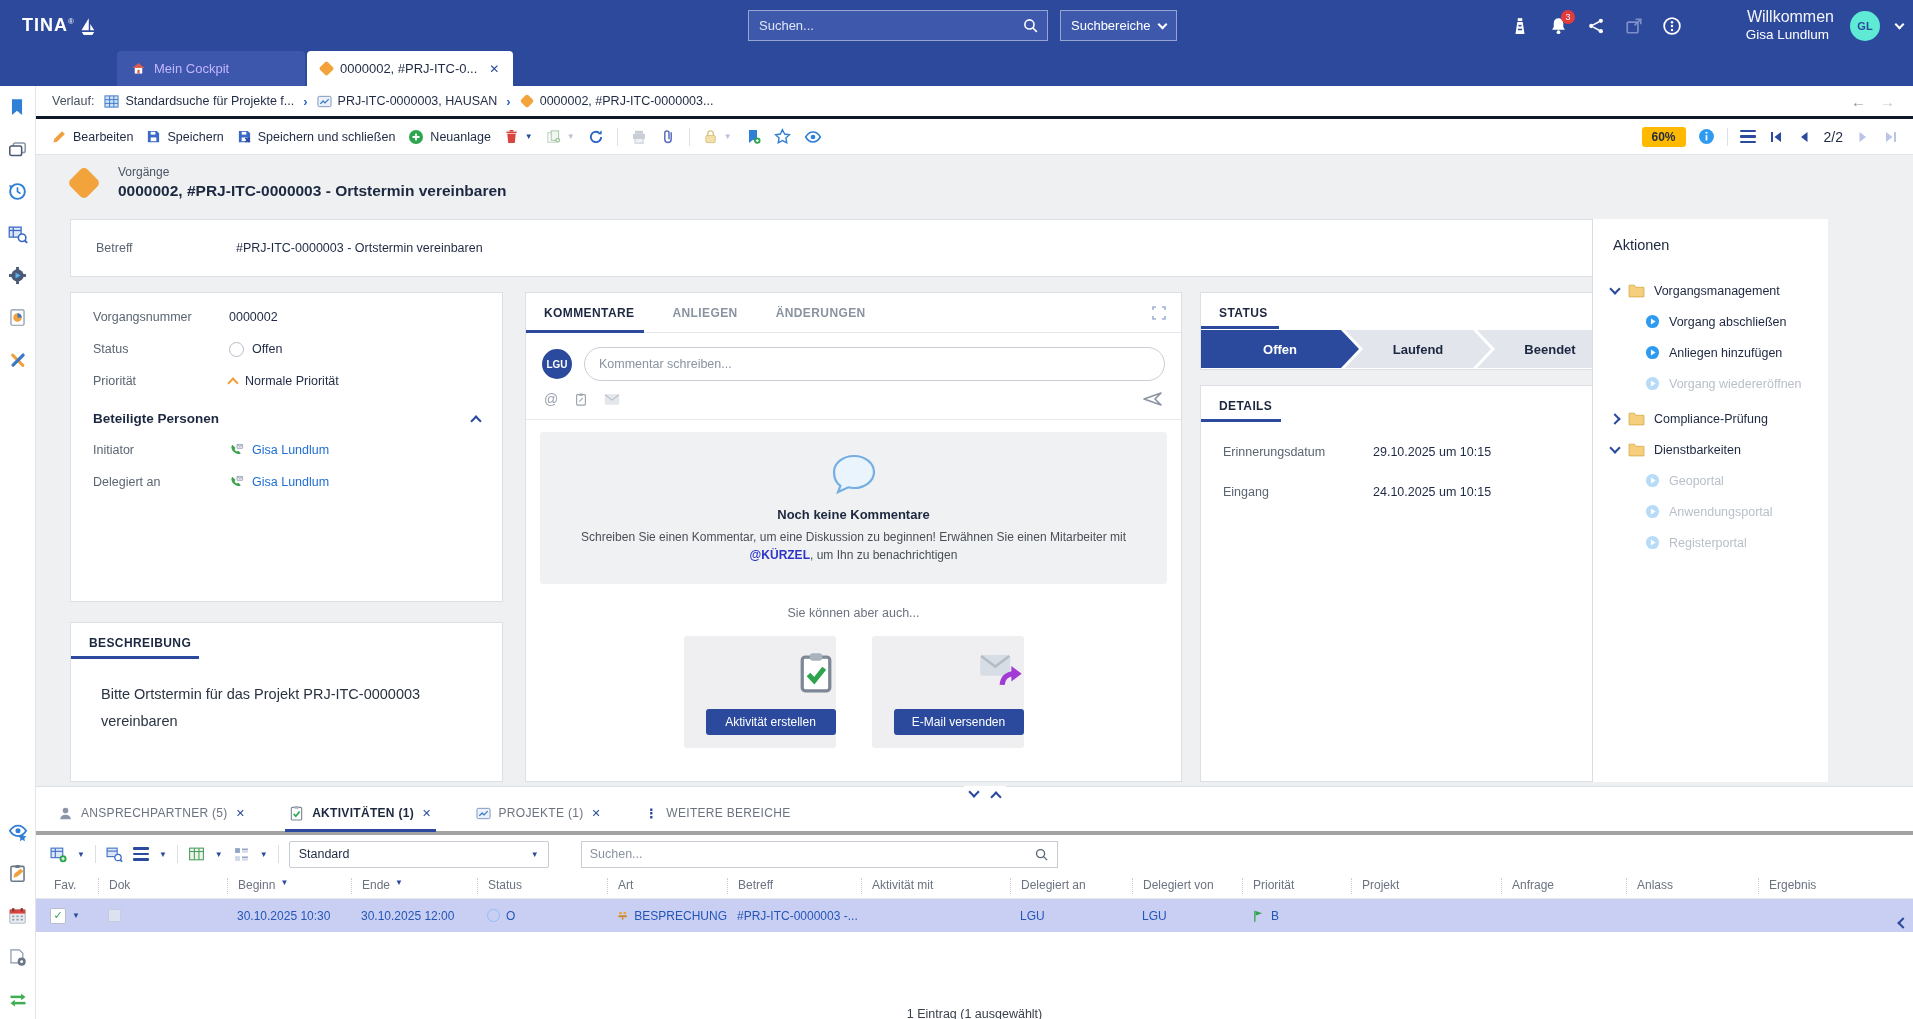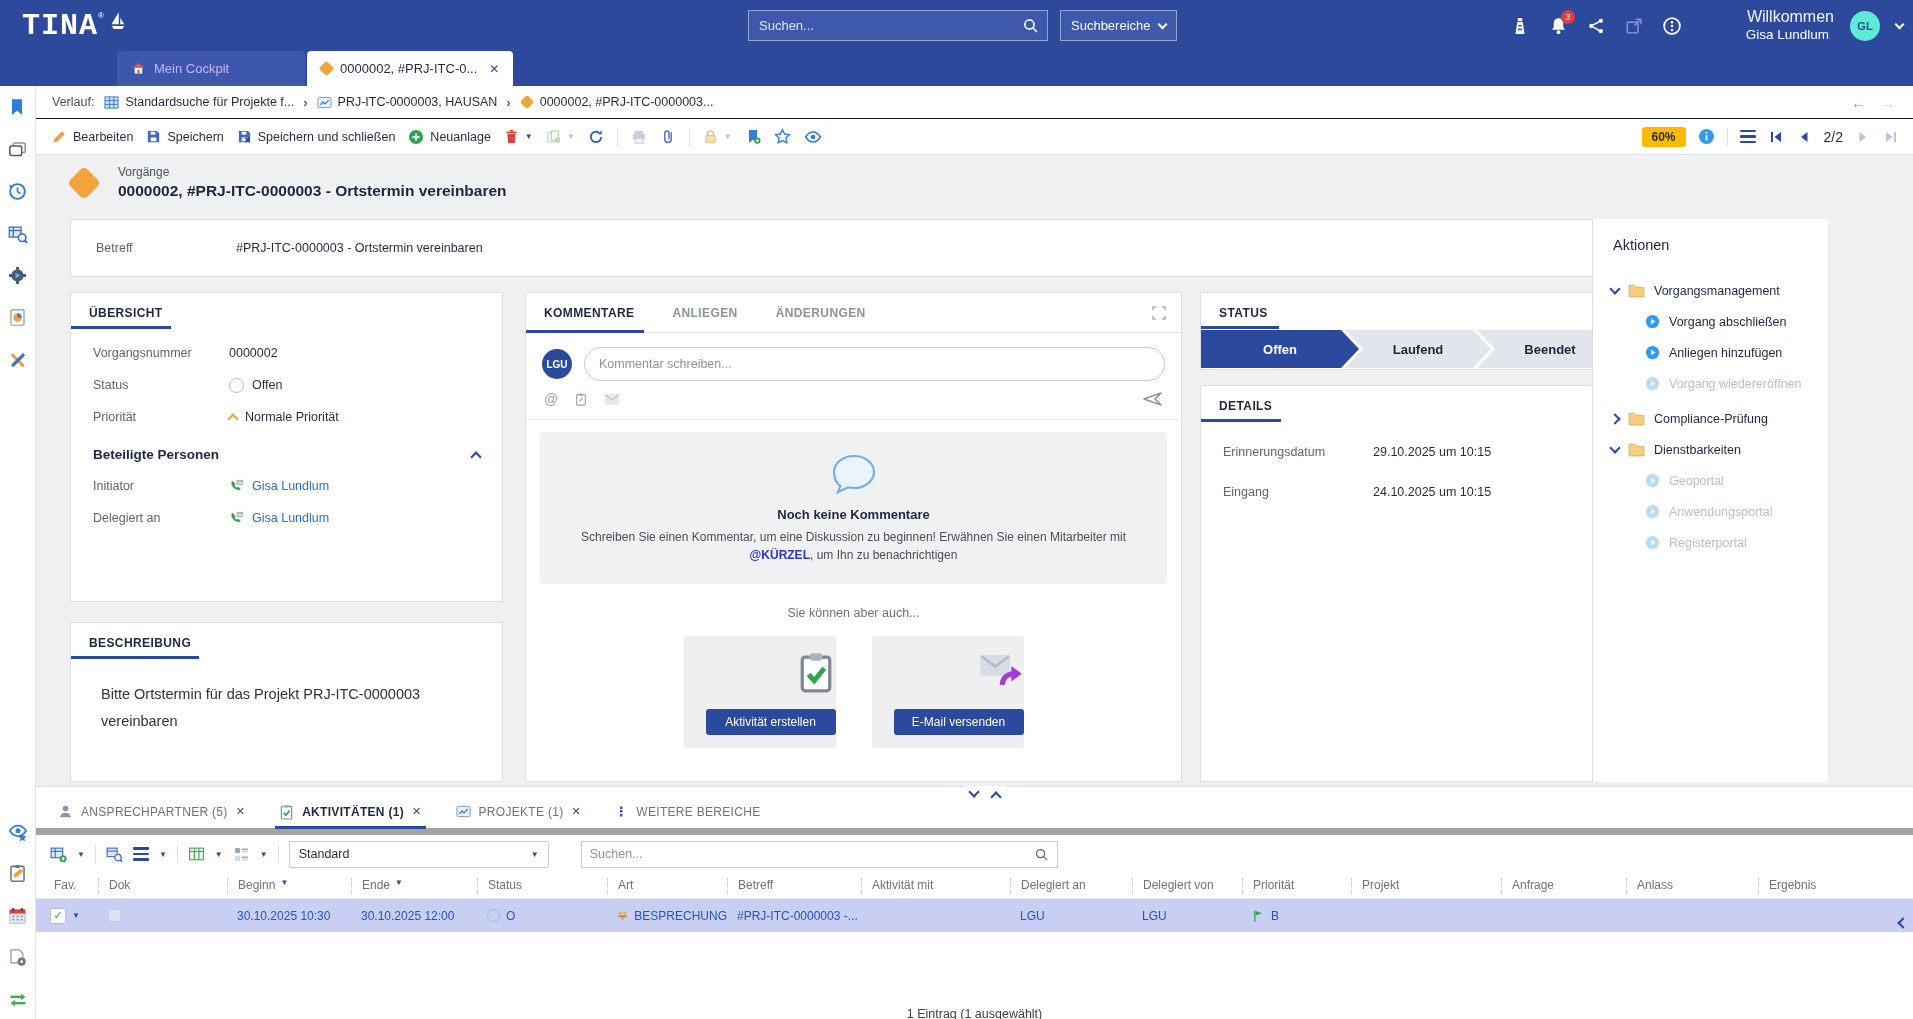--- a/index.html
+++ b/index.html
@@ -4,21 +4,21 @@
 <style>
   *{margin:0;padding:0;box-sizing:border-box;}
   html,body{background:#9aa0aa;}
   body{font-family:"Liberation Sans","DejaVu Sans",sans-serif;}
   #app{position:relative;width:1913px;height:1019px;background:#eef0f2;overflow:hidden;font-size:13px;color:#1f2a44;}
   svg{display:block;}
 
   
   .topbar{position:absolute;left:0;top:0;width:1913px;height:51px;background:#2d499c;display:flex;align-items:center;z-index:30;}
   .logo{display:flex;align-items:flex-start;margin-left:22px;color:#fff;}
-  .logo .t{font-size:30px;font-weight:bold;letter-spacing:1px;font-family:Liberation Mono, monospace;}
+  .logo .t{font-size:18px;font-weight:bold;letter-spacing:1px;}
   .logo sup{font-size:8px;margin-top:2px;}
   .tb-search{position:absolute;left:748px;top:10px;width:300px;height:31px;background:#3e59ab;border:1px solid rgba(255,255,255,.45);display:flex;align-items:center;padding:0 8px 0 10px;}
   .tb-search input{flex:1;background:transparent;border:none;outline:none;color:#fff;font-size:13px;font-family:inherit;}
   .tb-search input::placeholder{color:#dfe6f7;}
   .tb-scope{position:absolute;left:1060px;top:10px;height:31px;padding:0 10px;background:#3e59ab;border:1px solid rgba(255,255,255,.45);display:flex;align-items:center;gap:8px;color:#fff;font-size:13px;}
   .chev{display:inline-block;width:7px;height:7px;border-right:2px solid #fff;border-bottom:2px solid #fff;transform:rotate(45deg);margin-top:-3px;}
   .tb-right{position:absolute;right:10px;top:0;height:51px;display:flex;align-items:center;gap:16px;}
   .tb-ic{position:relative;width:22px;height:22px;display:flex;align-items:center;justify-content:center;}
   .badge{position:absolute;top:-5px;right:-6px;min-width:14px;height:14px;border-radius:7px;background:#e23b3b;color:#fff;font-size:9px;display:flex;align-items:center;justify-content:center;padding:0 3px;}
   .welcome{text-align:right;color:#fff;line-height:1.25;margin-left:6px;}
@@ -31,21 +31,21 @@
   .tab{height:35px;display:flex;align-items:center;gap:8px;padding:0 14px;border-radius:4px 4px 0 0;font-size:13px;}
   .tab.home{background:#3d57ad;color:#c4b5fd;width:188px;}
   .tab.doc{background:#fff;color:#1f2a44;margin-left:2px;}
   .tab .x{color:#2b4a9d;font-weight:bold;font-size:12px;margin-left:4px;}
 
   
   .rail{position:absolute;left:0;top:86px;width:36px;height:933px;background:#fff;border-right:1px solid #e1e4e8;z-index:20;}
   .rail .ric{position:absolute;left:8px;width:20px;height:20px;}
 
   
-  .crumb{position:absolute;left:36px;top:86px;width:1877px;height:33px;background:#fff;border-bottom:1px solid #0f172a;display:flex;align-items:center;padding-left:16px;font-size:12.5px;z-index:15;}
+  .crumb{position:absolute;left:36px;top:86px;width:1877px;height:33px;background:#fff;border-bottom:3px solid #0f172a;display:flex;align-items:center;padding-left:16px;font-size:12.5px;z-index:15;}
   .crumb .lbl{color:#45505e;margin-right:10px;}
   .citem{display:flex;align-items:center;gap:6px;color:#1f2a44;}
   .csep{color:#2b65c4;font-weight:bold;margin:0 9px;font-size:13px;}
   .crumb-arrows{position:absolute;right:18px;display:flex;gap:14px;font-size:15px;}
   .crumb-arrows .a1{color:#8a93a5;}
   .crumb-arrows .a2{color:#c5cbd6;}
 
   
   .tbar{position:absolute;left:36px;top:119px;width:1877px;height:36px;background:#fff;border-bottom:1px solid #e1e4e8;display:flex;align-items:center;padding-left:16px;gap:13px;z-index:15;}
   .tbtn{display:flex;align-items:center;gap:6px;font-size:12.5px;color:#1f2a44;}
@@ -139,21 +139,21 @@
   .tree{margin-top:22px;}
   .tnode{display:flex;align-items:center;gap:9px;padding:8px 0 8px 18px;font-size:12.5px;color:#1c2740;}
   .tleaf{display:flex;align-items:center;gap:9px;padding:8px 0 8px 52px;font-size:12.5px;color:#1c2740;}
   .tleaf.dis{color:#b9c0ca;}
   .tgap{height:4px;}
 
   
   .bottom{position:absolute;left:36px;top:786px;width:1877px;height:233px;background:#fff;border-top:1px solid #dcdfe4;}
   .collapse{position:absolute;left:928px;top:-1px;display:flex;gap:14px;background:#fff;padding:2px 6px;}
   .chev-c{display:inline-block;width:8px;height:8px;border-right:2px solid #2b4a9d;border-bottom:2px solid #2b4a9d;}
-  .btabs{position:relative;display:flex;align-items:center;height:40px;border-bottom:7px solid #a3a3a3;padding-left:22px;gap:34px;margin-top:8px;}
+  .btabs{position:relative;display:flex;align-items:center;height:40px;border-bottom:4px solid #a3a3a3;padding-left:22px;gap:44px;margin-top:8px;}
   .btab{position:relative;display:flex;align-items:center;gap:8px;font-size:12px;letter-spacing:.3px;color:#6b7380;height:100%;}
   .btab .x{color:#2b4a9d;font-weight:bold;font-size:11px;}
   .btab.active{color:#1c2740;font-weight:600;}
   .btab.active::after{content:"";position:absolute;left:-4px;right:-4px;bottom:-1px;height:3px;background:#2b4a9d;}
   .dots3{color:#2b4a9d;font-weight:bold;font-size:13px;}
   .btools{display:flex;align-items:center;height:38px;padding-left:14px;gap:10px;}
   .select{width:260px;height:27px;border:1px solid #c7ccd3;border-radius:2px;display:flex;align-items:center;justify-content:space-between;padding:0 9px;font-size:12.5px;color:#1f2a44;}
   .bsearch{width:477px;height:27px;border:1px solid #c7ccd3;display:flex;align-items:center;padding:0 8px;margin-left:22px;}
   .bsearch input{flex:1;border:none;outline:none;font-size:12.5px;font-family:inherit;color:#1f2a44;}
   .bsearch input::placeholder{color:#8a93a0;}
@@ -541,21 +541,20 @@
       <div class="rtitle">0000002, #PRJ-ITC-0000003 - Ortstermin vereinbaren</div>
     </div>
   </div>
 
   <section class="panel p-betreff">
     <span class="lbl">Betreff</span>
     <span class="val">#PRJ-ITC-0000003 - Ortstermin vereinbaren</span>
   </section>
 
   <section class="panel p-ueber">
-    <div class="ptitle"><span>ÜBERSICHT</span><i class="bar" style="width:100px"></i></div>
     <div style="padding-top:8px;">
       <div class="frow">
         <span class="flbl">Vorgangsnummer</span>
         <span class="fval">0000002</span>
       </div>
       <div class="frow">
         <span class="flbl">Status</span>
         <span class="fval">
             <i class="radio" style="width:15px;height:15px;"></i>
             <span>Offen</span>

